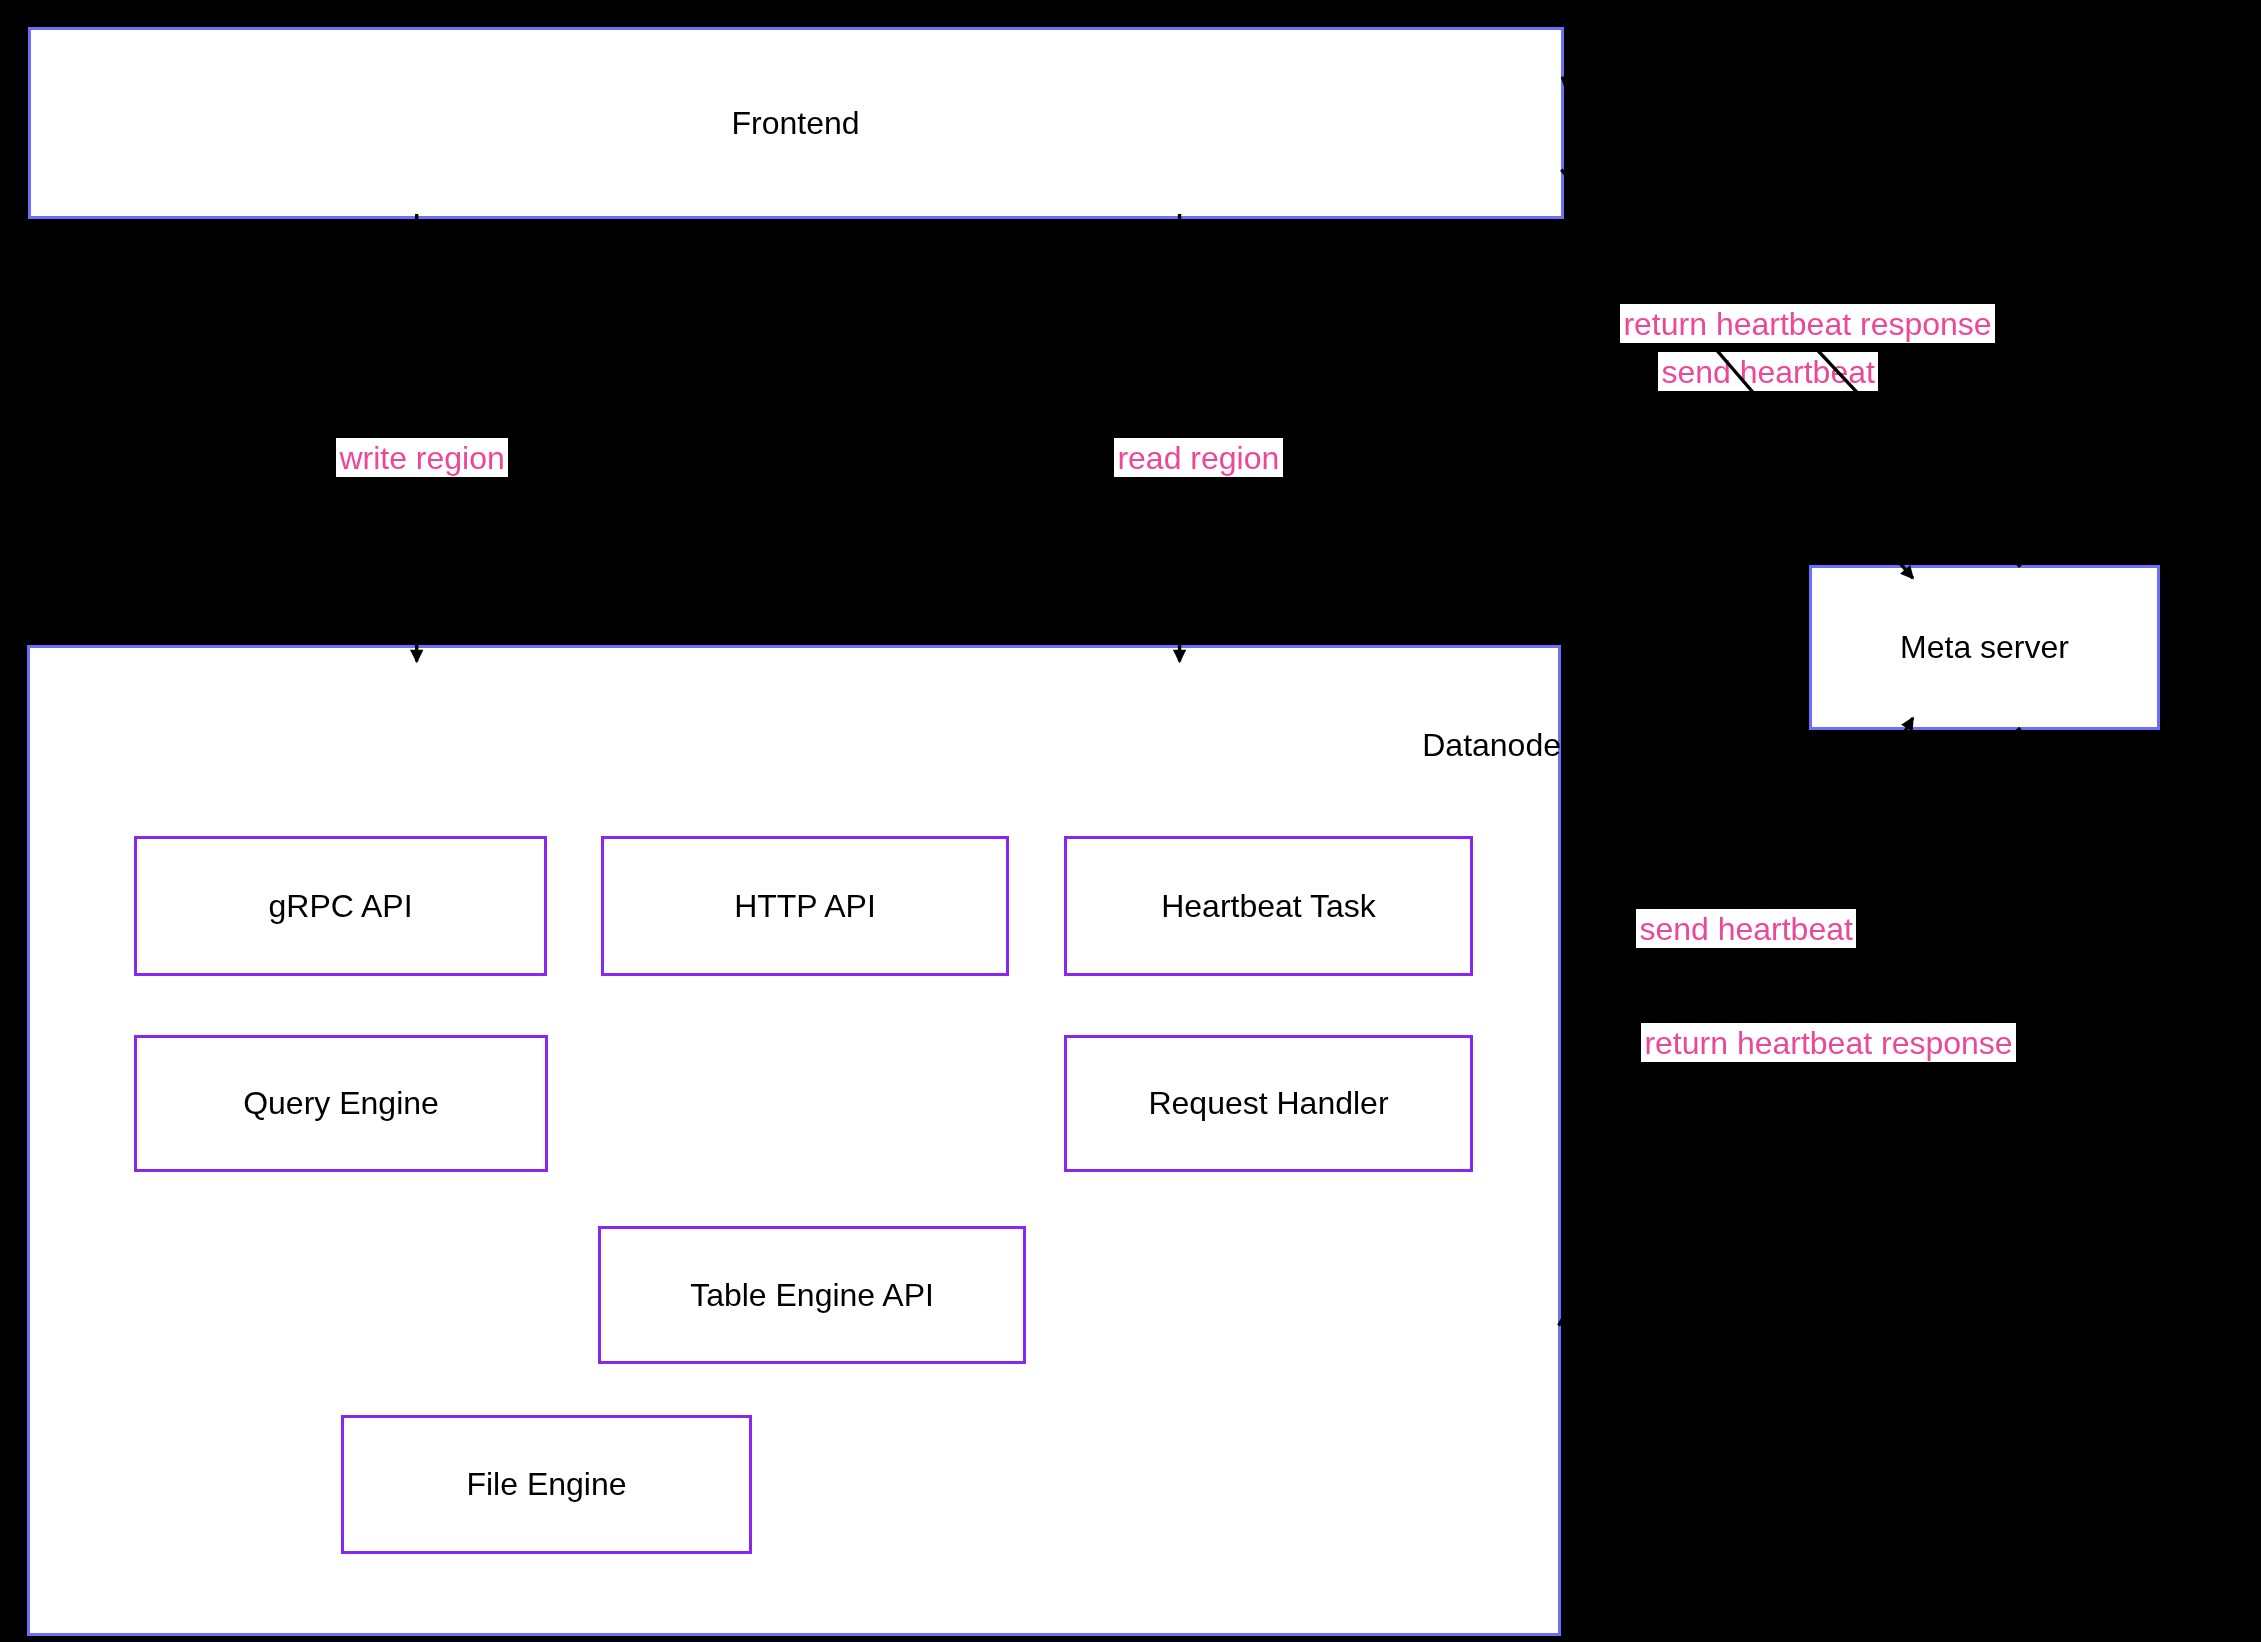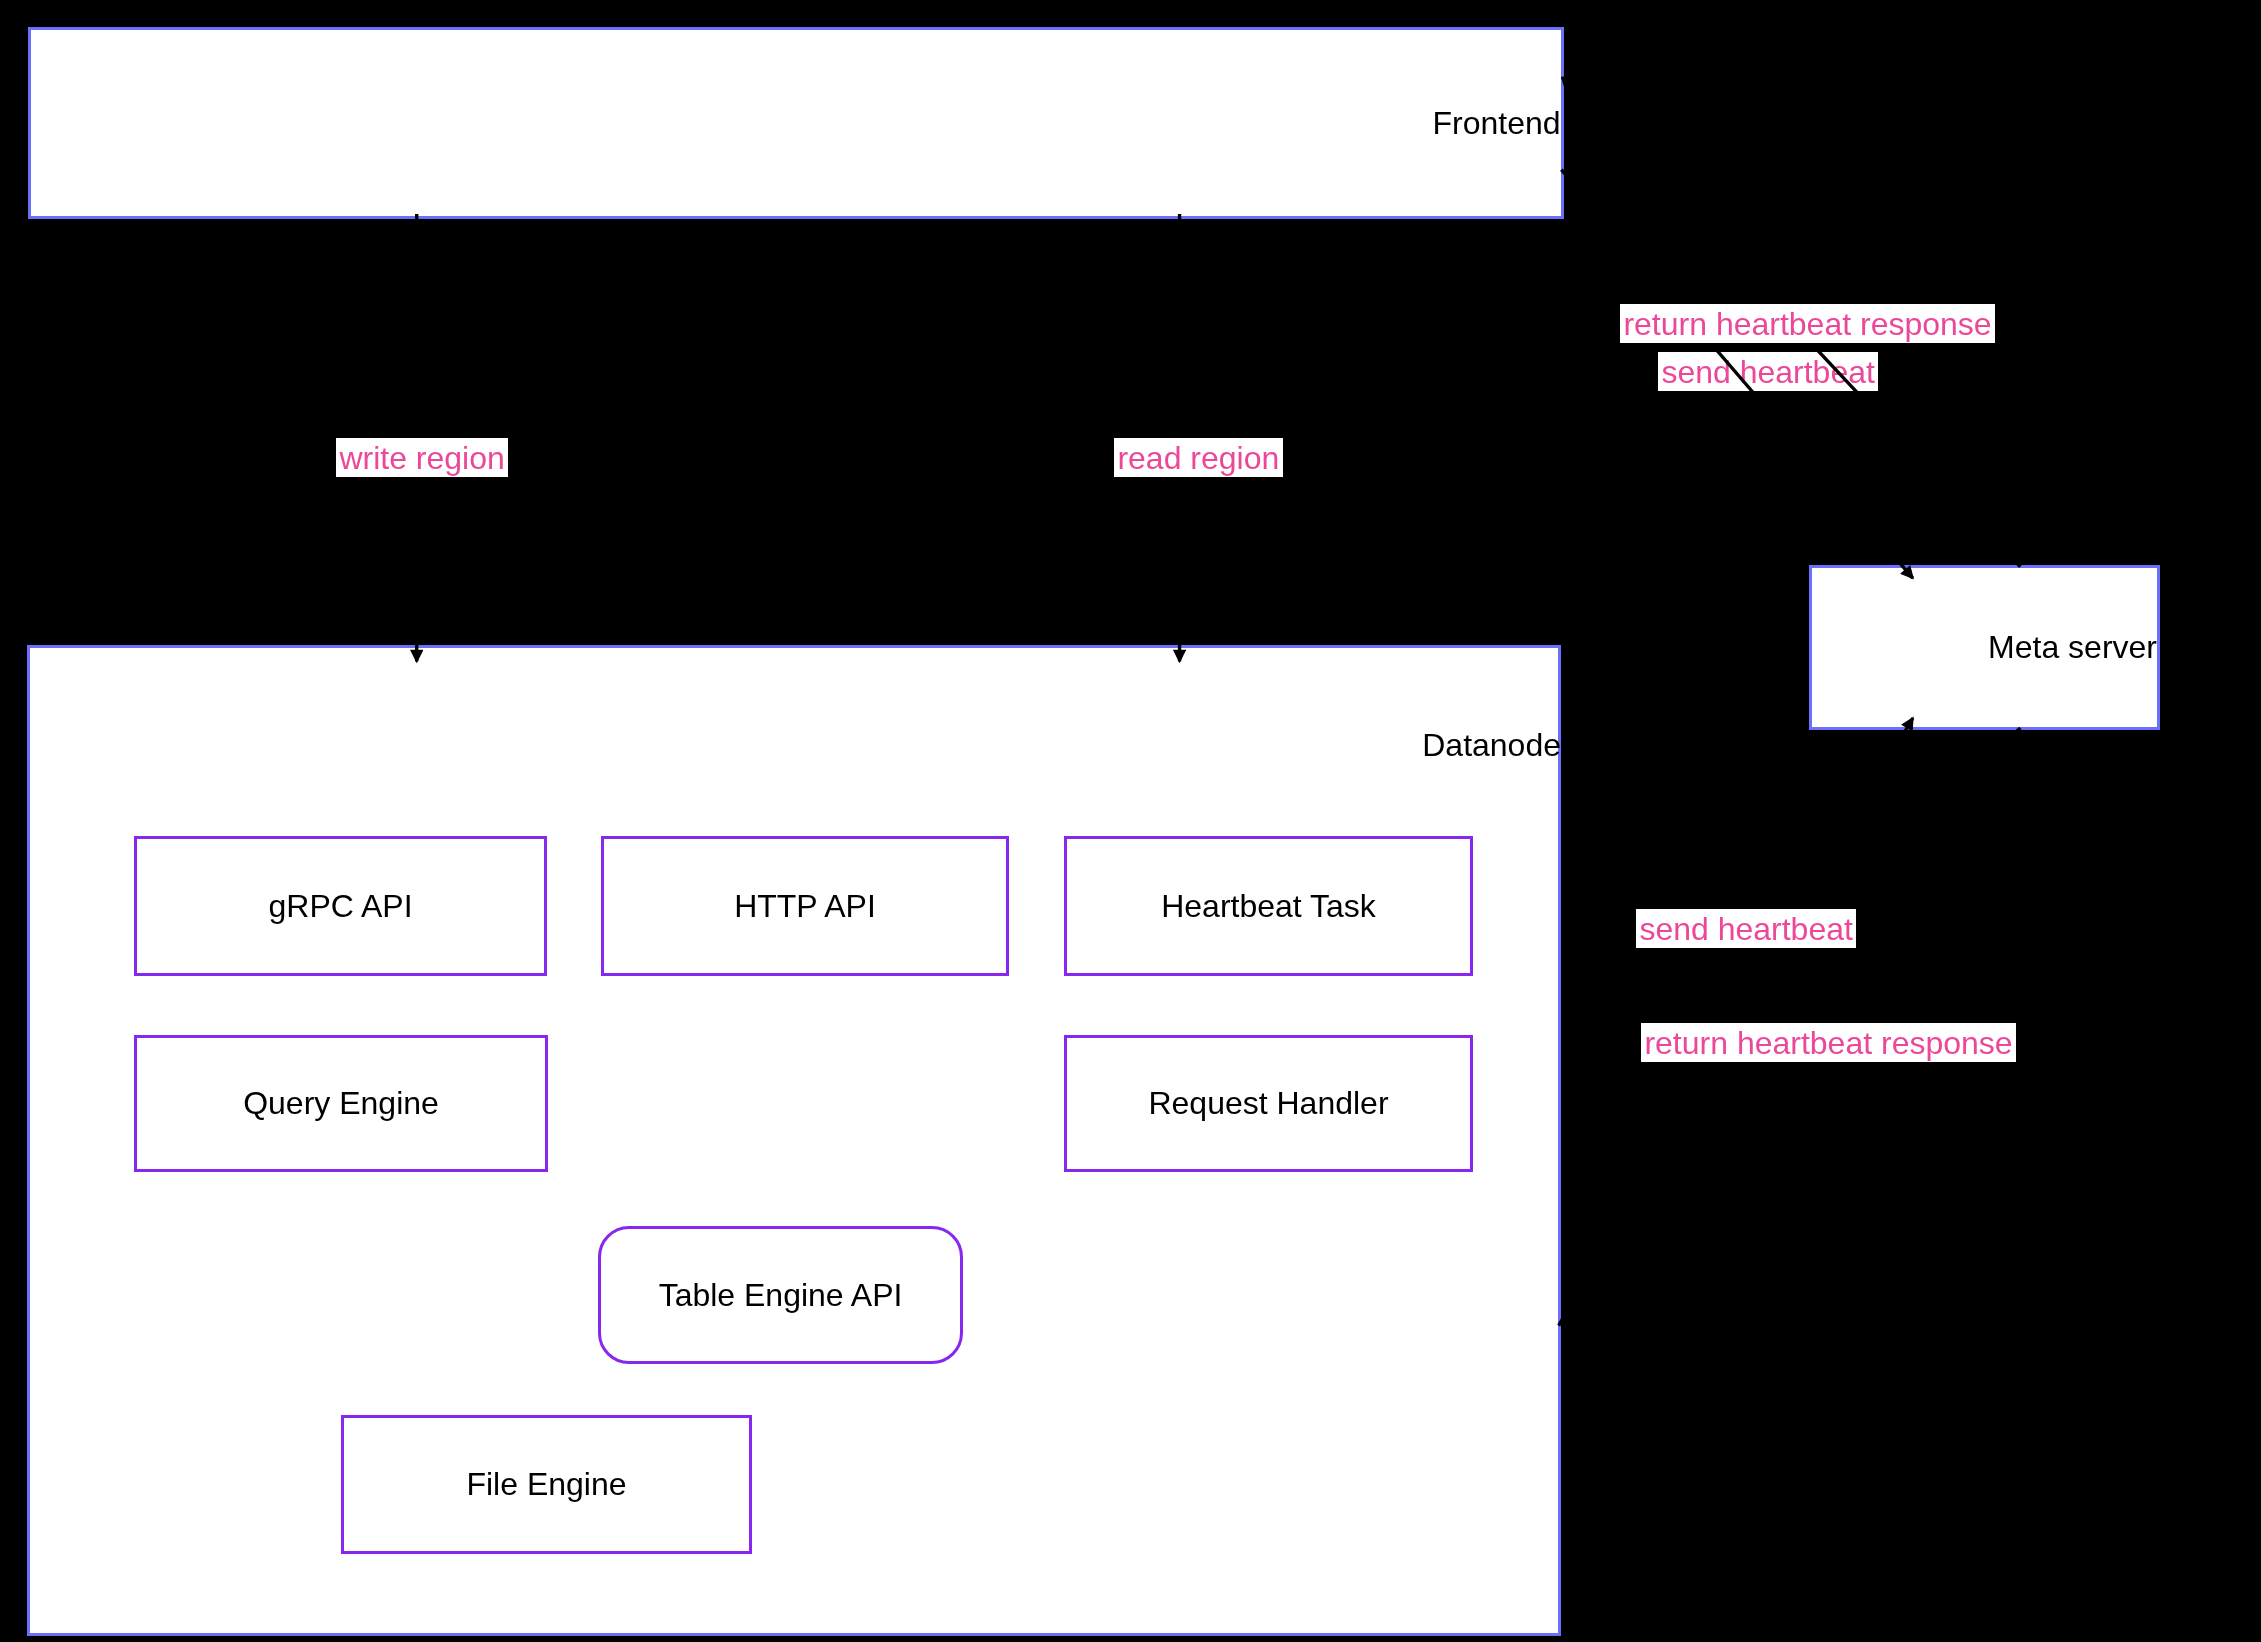--- a/index.html
+++ b/index.html
@@ -21,21 +21,20 @@
     display: flex;
     align-items: center;
     justify-content: center;
     box-sizing: border-box;
     color: #000000;
   }
   .outer-node {
     border: 3.4px solid #6c6ff9;
     font-size: 32px;
     z-index: 1;
-    justify-content: flex-end;
   }
   .inner-node {
     border: 3.4px solid #8827ee;
     font-size: 32px;
     z-index: 2;
   }
   .subgraph-title {
     position: absolute;
     text-align: right;
     font-size: 32px;
@@ -100,21 +99,21 @@
     <span>Heartbeat Task</span>
   </div>
 
   <div class="node inner-node" style="left:134px; top:1035px; width:414px; height:137px;">
     <span>Query Engine</span>
   </div>
   <div class="node inner-node" style="left:1064px; top:1035px; width:409px; height:137px;">
     <span>Request Handler</span>
   </div>
 
-  <div class="node inner-node" style="left:598px; top:1226px; width:365px; height:138px;border-radius:31px;">
+  <div class="node inner-node" style="left:598px; top:1226px; width:428px; height:138px;">
     <span>Table Engine API</span>
   </div>
 
   <div class="node inner-node" style="left:341px; top:1415px; width:411px; height:139px;">
     <span>File Engine</span>
   </div>
 
   <div class="edge-label under-arrows" style="left:1658px; top:352px;">
     <span>send heartbeat</span>
   </div>

